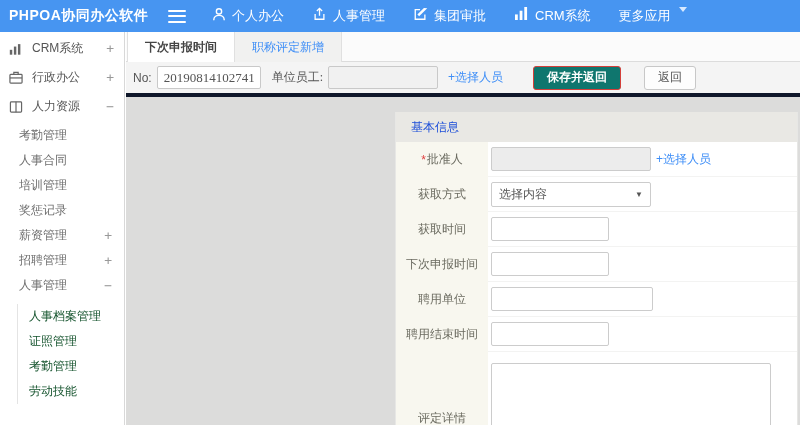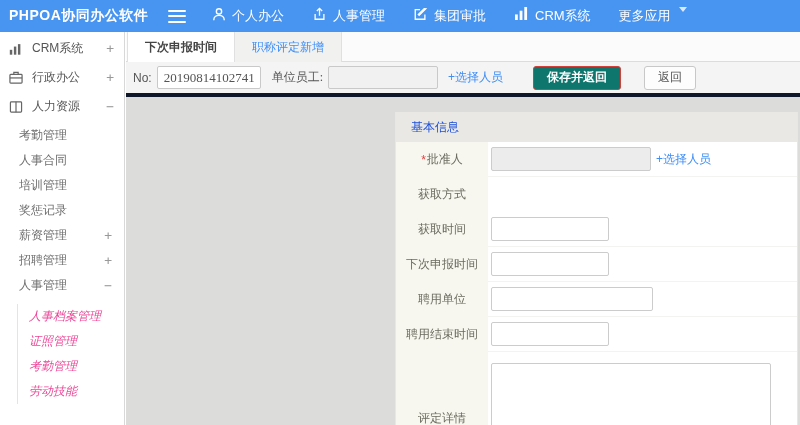--- a/index.html
+++ b/index.html
@@ -20,21 +20,21 @@
   .sidebar { position:absolute; left:0; top:32px; width:125px; height:393px; background:#fff;
     border-right:1px solid #d8d8d8; overflow:hidden; padding-top:2px; }
   .sgroup { display:flex; align-items:center; height:29px; padding:0 10px 0 9px; color:#555; font-size:12px; cursor:pointer; }
   .sgroup .gicon { width:15px; margin-right:8px; color:#666; display:flex; }
   .sgroup .glabel { flex:1; }
   .toggle { color:#999; font-size:13px; font-family:"DejaVu Sans Mono",monospace; }
   .slist { list-style:none; padding:2px 0 4px 0; }
   .slist > li { height:25px; line-height:25px; padding-left:19px; padding-right:12px; color:#6e6e6e; cursor:pointer; display:flex; }
   .slist > li .glabel { flex:1; }
   .sslist { list-style:none; margin:2px 0 0 17px; border-left:1px solid #e4e4e4; padding:0 0 0 0; }
-  .sslist > li { height:25px; line-height:25px; padding-left:11px; color:#ec4899; cursor:pointer;font-style:italic; }
+  .sslist > li { height:25px; line-height:25px; padding-left:11px; color:#14532d; cursor:pointer; }
 
   
   .main { position:absolute; left:126px; top:32px; width:674px; height:393px; display:flex; flex-direction:column; }
 
   .tabbar { height:30px; background:#fbfbfb; border-bottom:1px solid #dcdcdc; display:flex; padding-left:1px; }
   .tab { height:30px; display:flex; align-items:center; padding:0 17px; cursor:pointer; border-right:1px solid #e0e0e0; }
   .tab.first { border-left:1px solid #e0e0e0; background:#fff; color:#444; font-weight:bold; }
   .tab.active { background:#f1f1f0; color:#3e8ef7; }
 
   .toolbar { height:35px; background:#f4f4f4; border-bottom:4px solid #0f172a; display:flex; align-items:center; padding-left:7px; }
@@ -225,20 +225,26 @@
             <span>批准人</span>
         </div>
         <div class="ffield">
           <input class="inp grayed w160" style="">
           <a class="link field-link">+选择人员</a>
         </div>
       </div>
 
       <div class="frow">
         <div class="flabel">获取方式</div>
+        <div class="ffield">
+          <div class="select-box">
+            <span class="sel-text">选择内容</span>
+            <span class="sel-caret">▼</span>
+          </div>
+        </div>
       </div>
 
       <div class="frow">
         <div class="flabel">获取时间</div>
         <div class="ffield">
             <input class="inp w118" style="">
           </div>
       </div>
 
       <div class="frow">

